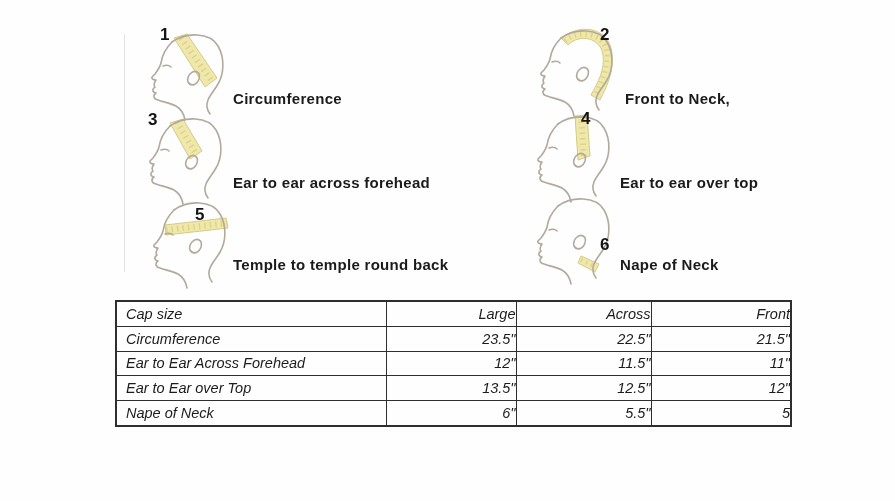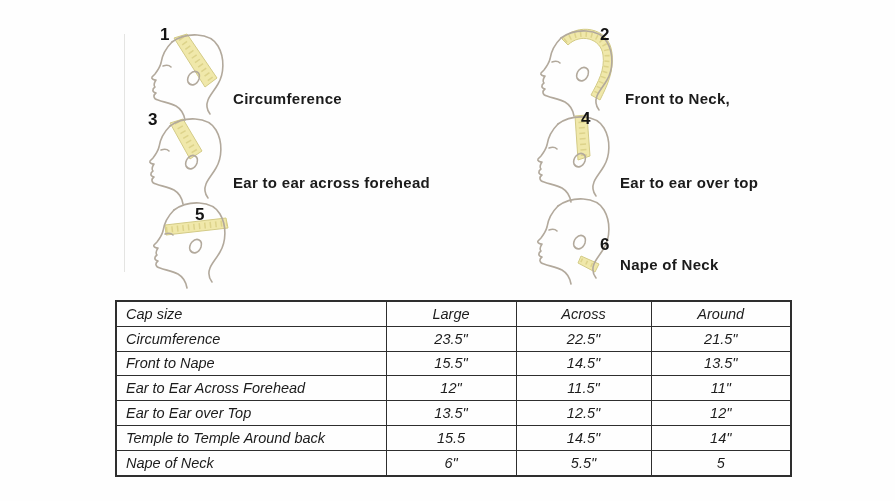--- a/index.html
+++ b/index.html
@@ -40,21 +40,21 @@
     position:absolute;left:115px;top:300px;width:675px;
     border-collapse:collapse;table-layout:fixed;
     font-style:italic;font-size:14.5px;color:#1c1c1c;
   }
   table.size-table{border:2px solid #2e2e2e;}
   .size-table th,.size-table td{
     border:1.6px solid #2e2e2e;height:23.8px;padding:0;
     font-weight:400;font-style:italic;vertical-align:middle;
   }
   .size-table .lab{text-align:left;padding-left:9px;}
-  .size-table .val{text-align:center;}
+  .size-table .val{text-align:right;}
 </style>
 </head>
 <body>
 
 <div class="canvas">
 
   <svg width="0" height="0" style="position:absolute" aria-hidden="true">
     <defs>
       <g id="head-profile">
         <path class="head-line" d="M34,12 C48,2 72,2 80,16 C87,28 86,44 80,54 C76,61 72,65 70,70 C68,75 69,80 72,84"></path>
@@ -108,20 +108,21 @@
   <span class="dlabel l4">Ear to ear over top</span>
 
   <div class="diagram d5">
     <svg class="head-svg" viewBox="0 0 100 92">
       <path class="band" d="M25,27 L86,20 L88,30 L26,37 Z"></path>
       <path class="band-dash" d="M26,32 L87,25"></path>
       <use href="#head-profile"></use>
     </svg>
     <span class="num n5">5</span>
   </div>
+  <span class="dlabel l5">Temple to temple round back</span>
 
   <div class="diagram d6">
     <svg class="head-svg" viewBox="0 0 100 92">
       <path class="band" d="M57,62 L75,70 L71,78 L54,69 Z"></path>
       <path class="band-dash" d="M57,66 L72,73" style="stroke-width:4"></path>
       <use href="#head-profile"></use>
     </svg>
     <span class="num n6">6</span>
   </div>
   <span class="dlabel l6">Nape of Neck</span>
@@ -131,53 +132,41 @@
       <col style="width:270px">
         <col style="width:130px">
         <col style="width:135px">
         <col style="width:140px">
     </colgroup>
     <tbody>
       <tr>
         <th class="lab">Cap size</th>
         <th class="val">Large</th>
         <th class="val">Across</th>
-        <th class="val">Around</th>
+        <th class="val">Front</th>
       </tr>
       <tr>
         <td class="lab">Circumference</td>
         <td class="val">23.5"</td>
         <td class="val">22.5"</td>
         <td class="val">21.5"</td>
-      </tr>
-      <tr>
-        <td class="lab">Front to Nape</td>
-        <td class="val">15.5"</td>
-        <td class="val">14.5"</td>
-        <td class="val">13.5"</td>
       </tr>
       <tr>
         <td class="lab">Ear to Ear Across Forehead</td>
         <td class="val">12"</td>
         <td class="val">11.5"</td>
         <td class="val">11"</td>
       </tr>
       <tr>
         <td class="lab">Ear to Ear over Top</td>
         <td class="val">13.5"</td>
         <td class="val">12.5"</td>
         <td class="val">12"</td>
       </tr>
       <tr>
-        <td class="lab">Temple to Temple Around back</td>
-        <td class="val">15.5</td>
-        <td class="val">14.5"</td>
-        <td class="val">14"</td>
-      </tr>
-      <tr>
         <td class="lab">Nape of Neck</td>
         <td class="val">6"</td>
         <td class="val">5.5"</td>
         <td class="val">5</td>
       </tr>
     </tbody>
   </table>
 
 </div>
 

